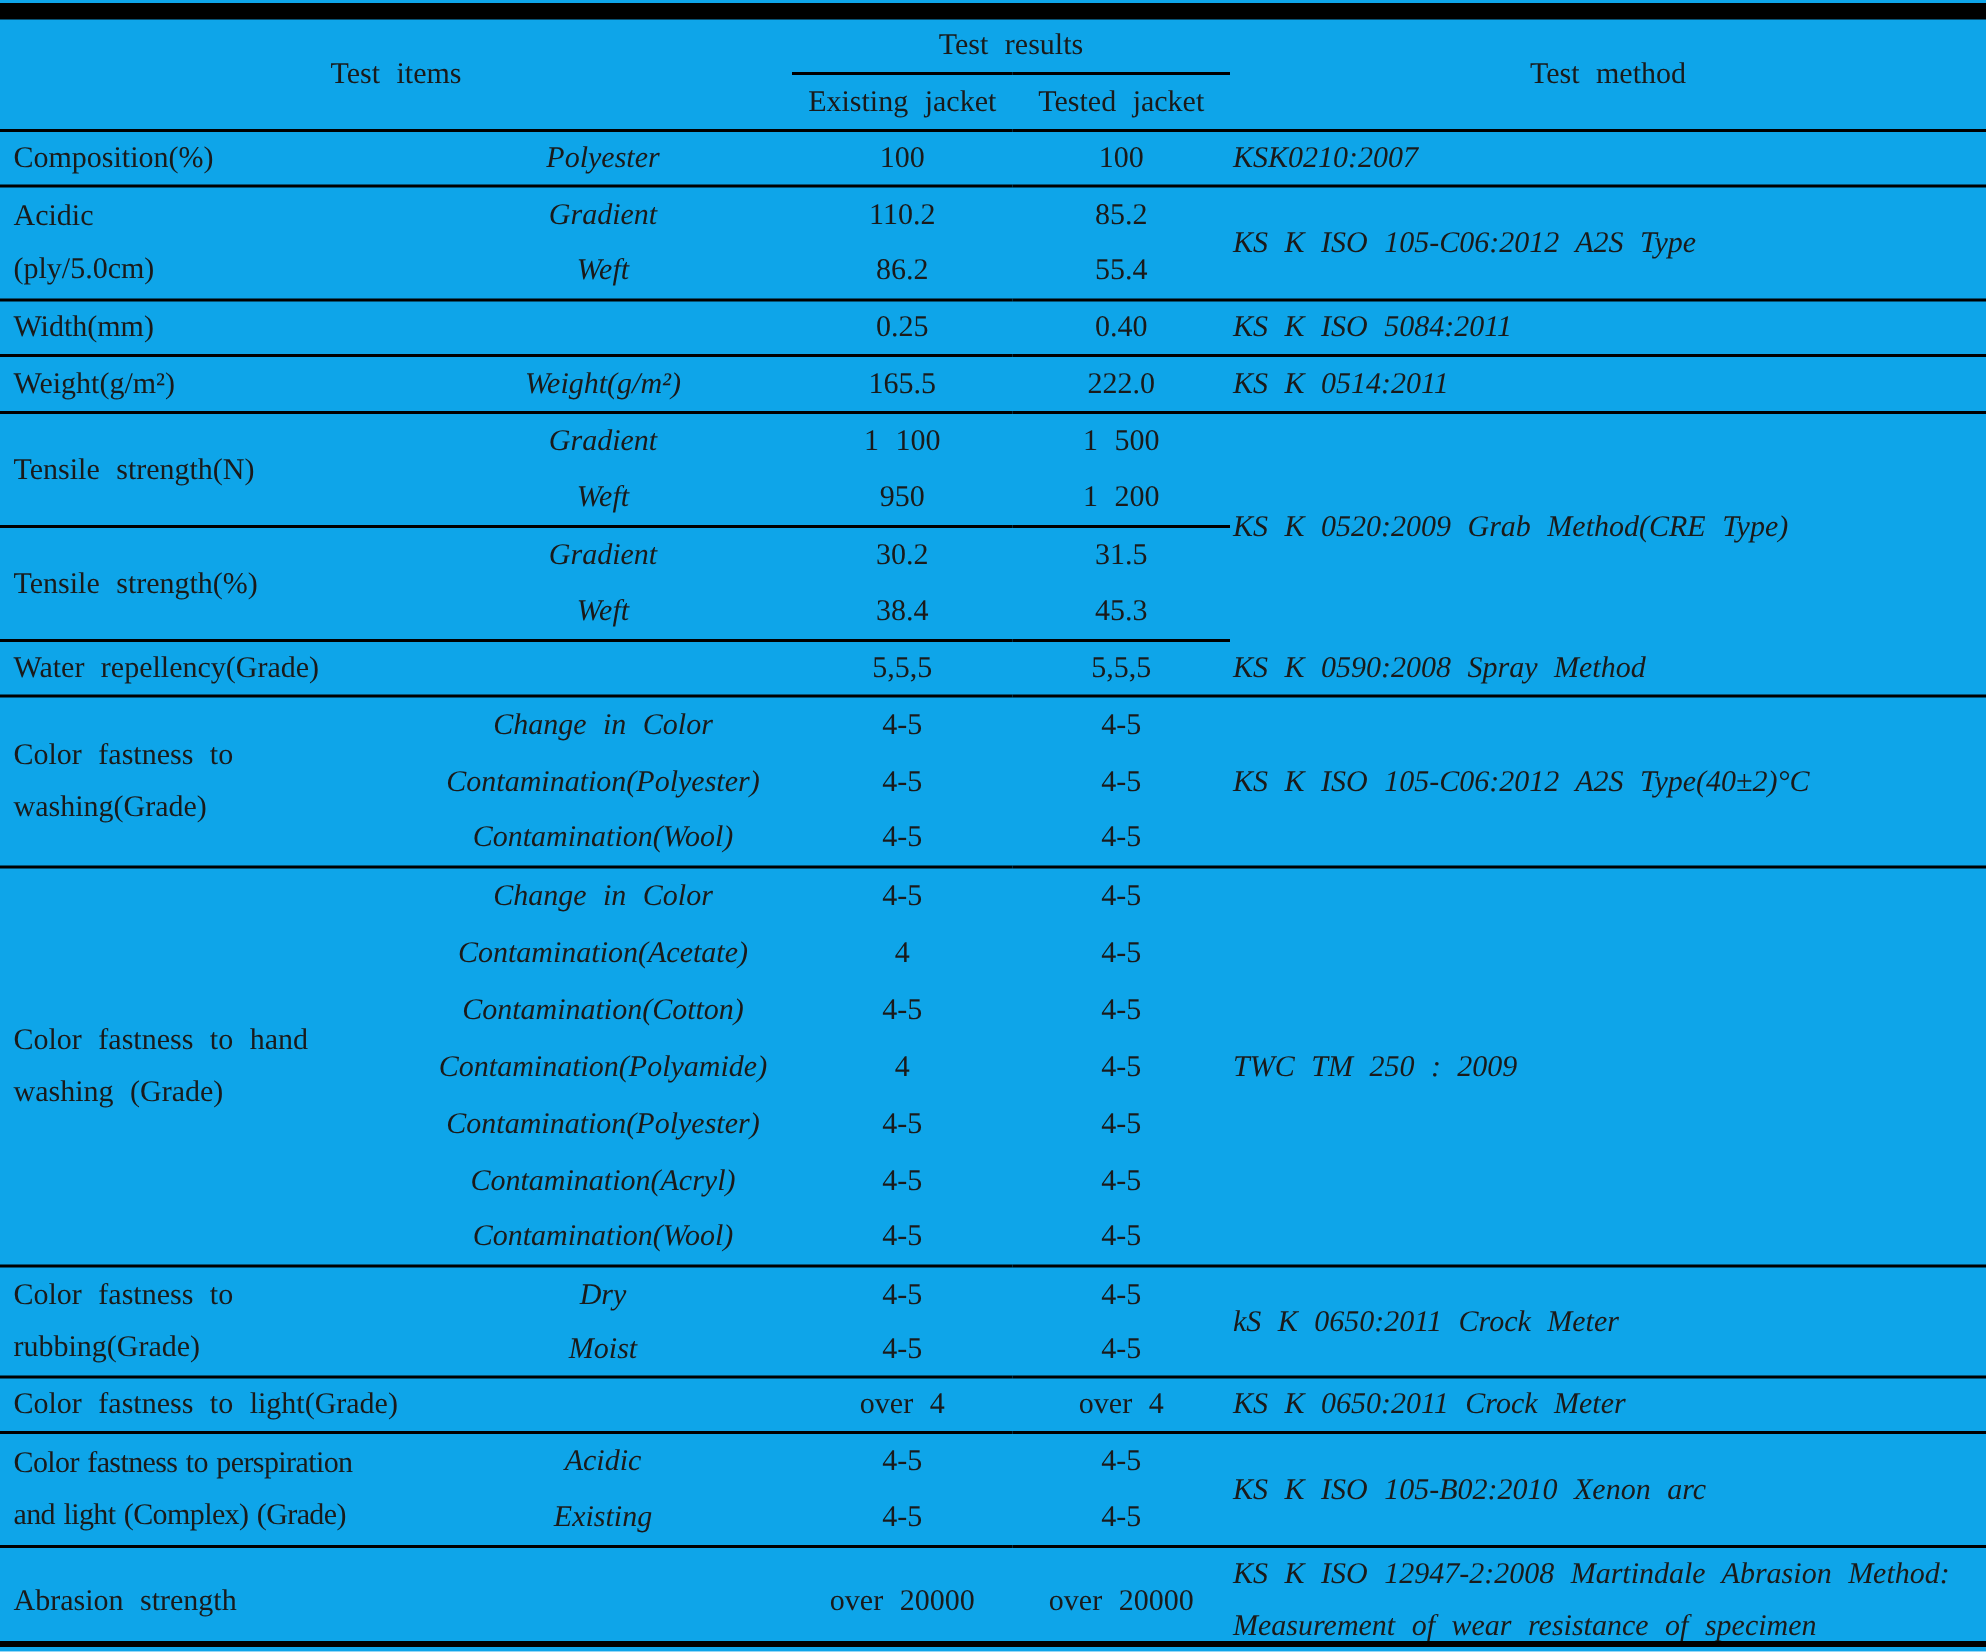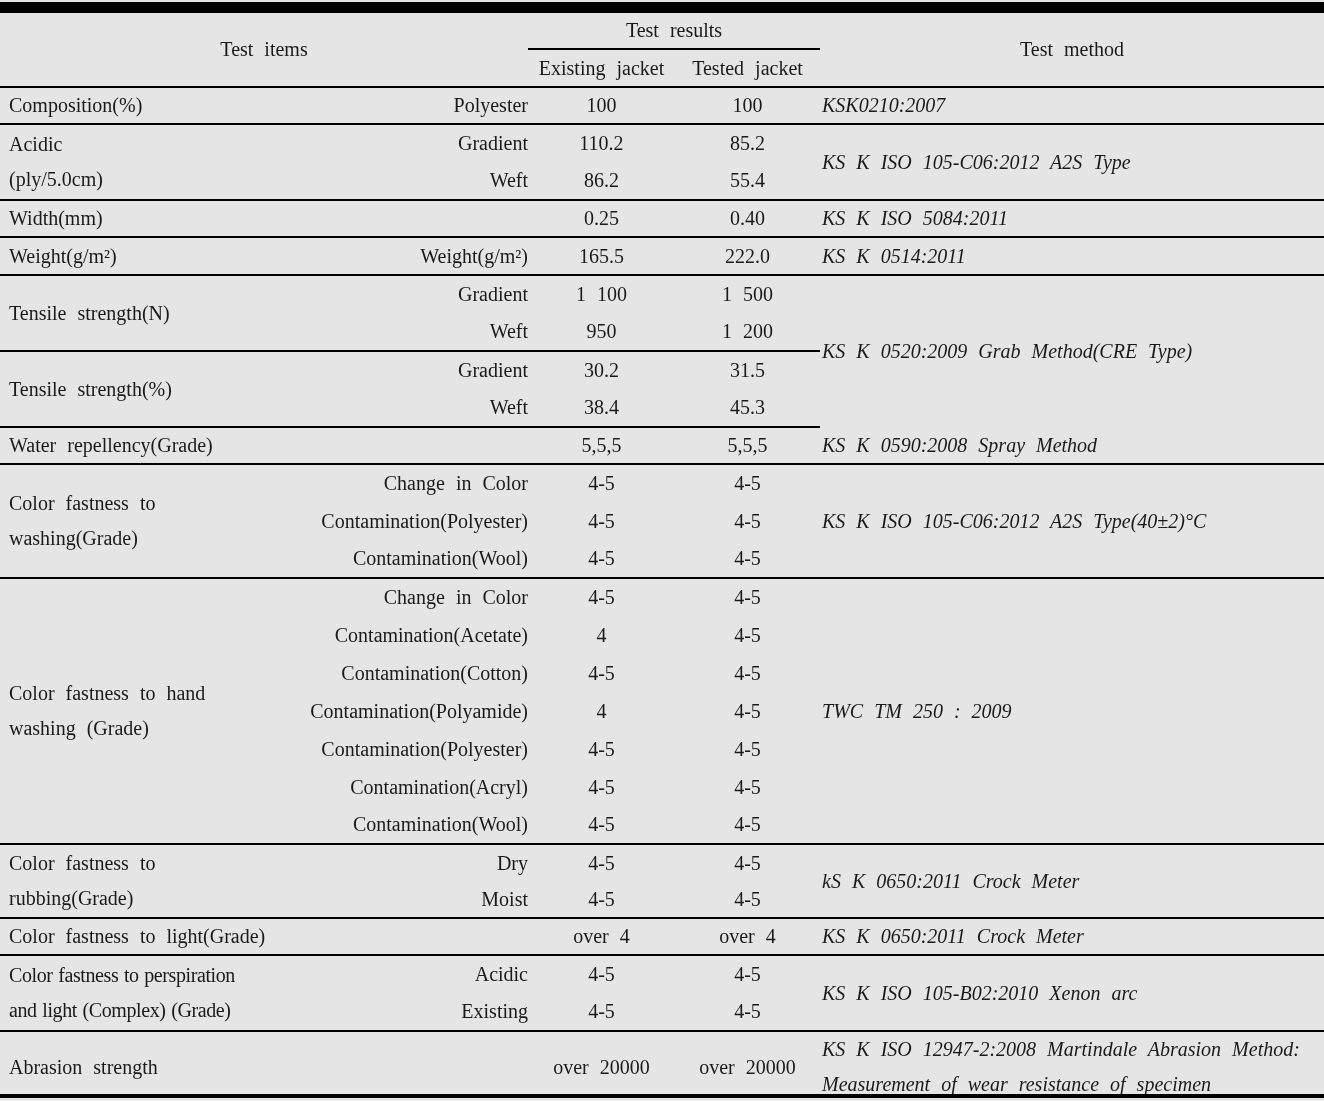--- a/index.html
+++ b/index.html
@@ -1,21 +1,21 @@
 <!DOCTYPE html>
 <html><head>
 <meta charset="utf-8">
 <style>
   * { box-sizing: border-box; }
   html, body { margin: 0; padding: 0; background: #ffffff; }
   .page {
     position: relative;
     width: 1324px;
     height: 1101px;
-    background: #e5e5e5;
+    background: #0ea5e9;
     overflow: hidden;
     font-family: "Liberation Serif", "DejaVu Serif", serif;
     color: #1a1a1a;
   }
   .top-bar {
     position: absolute; top: 2px; left: 0; width: 1324px; height: 11px;
     background: #000000;
   }
   .bottom-bar {
     position: absolute; bottom: 3px; left: 0; width: 1324px; height: 4px;
@@ -34,21 +34,21 @@
   }
   th, td {
     padding: 0;
     margin: 0;
     font-weight: 400;
     vertical-align: middle;
     white-space: pre;
   }
   th { text-align: center; }
   .item   { text-align: left; padding-left: 9px; }
-  .sub    { text-align: right; padding-left: 6px; }
+  .sub    { text-align: center; padding-left: 6px; font-style: italic; }
   .val    { text-align: center; }
   .method { text-align: left; padding-left: 2px; font-style: italic; }
   .bb     { border-bottom: 2px solid #000000; }
   .tight  { word-spacing: 1px; letter-spacing: -0.4px; }
 </style>
 </head>
 <body>
 
 <div class="page">
   <div class="top-bar"></div>

